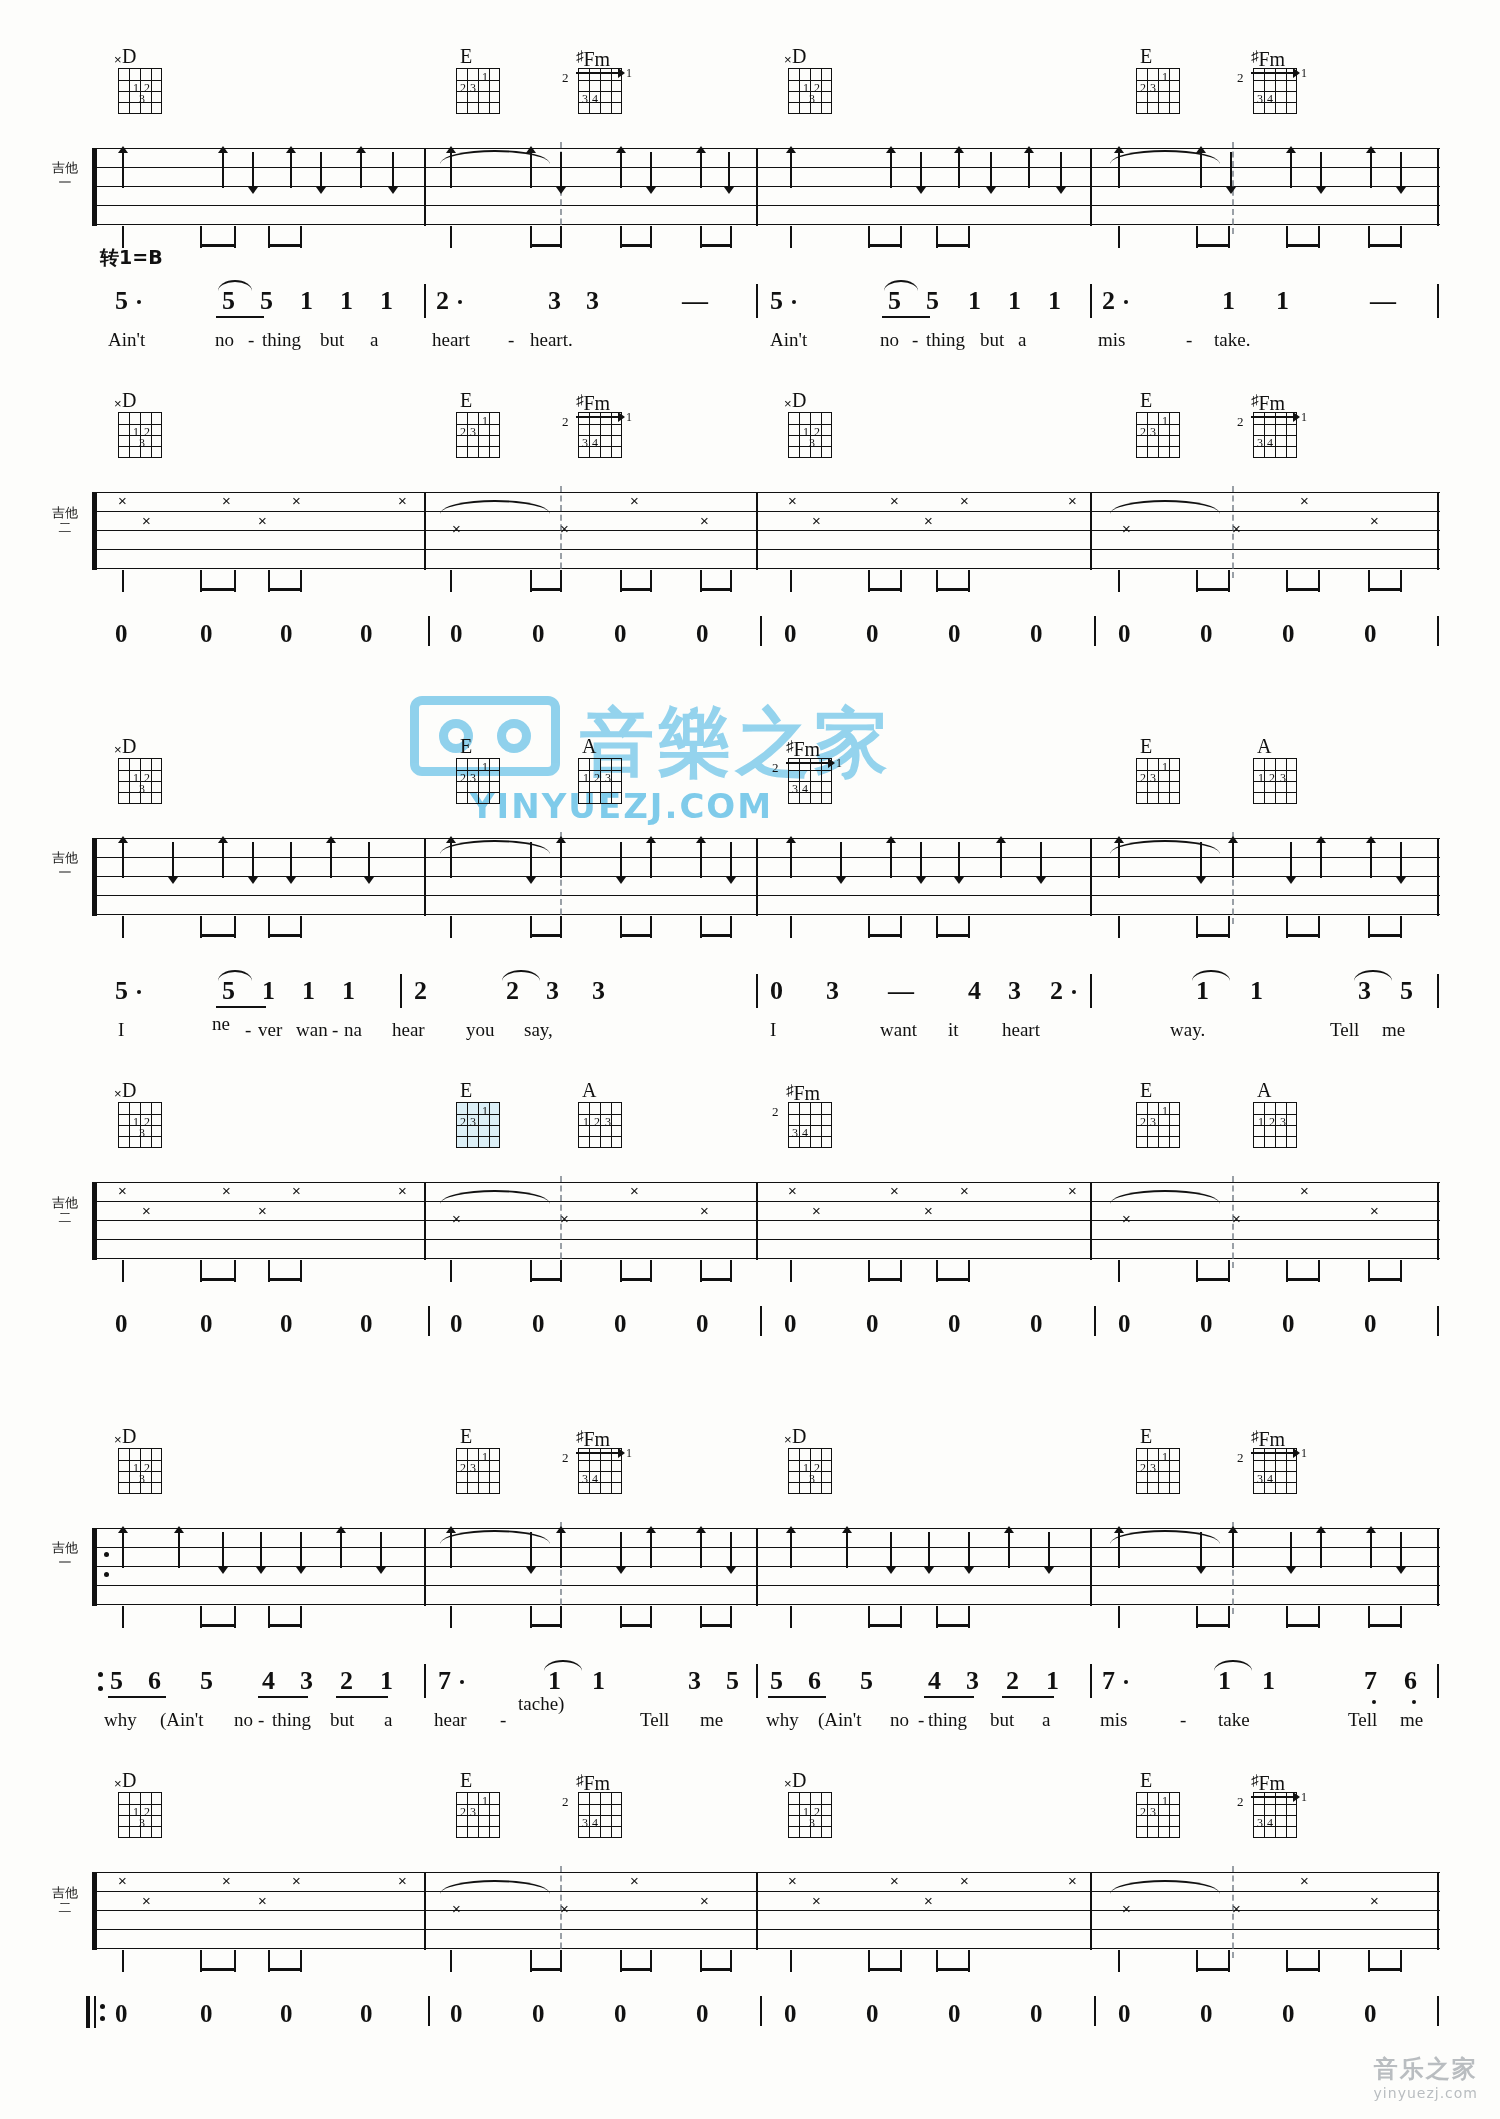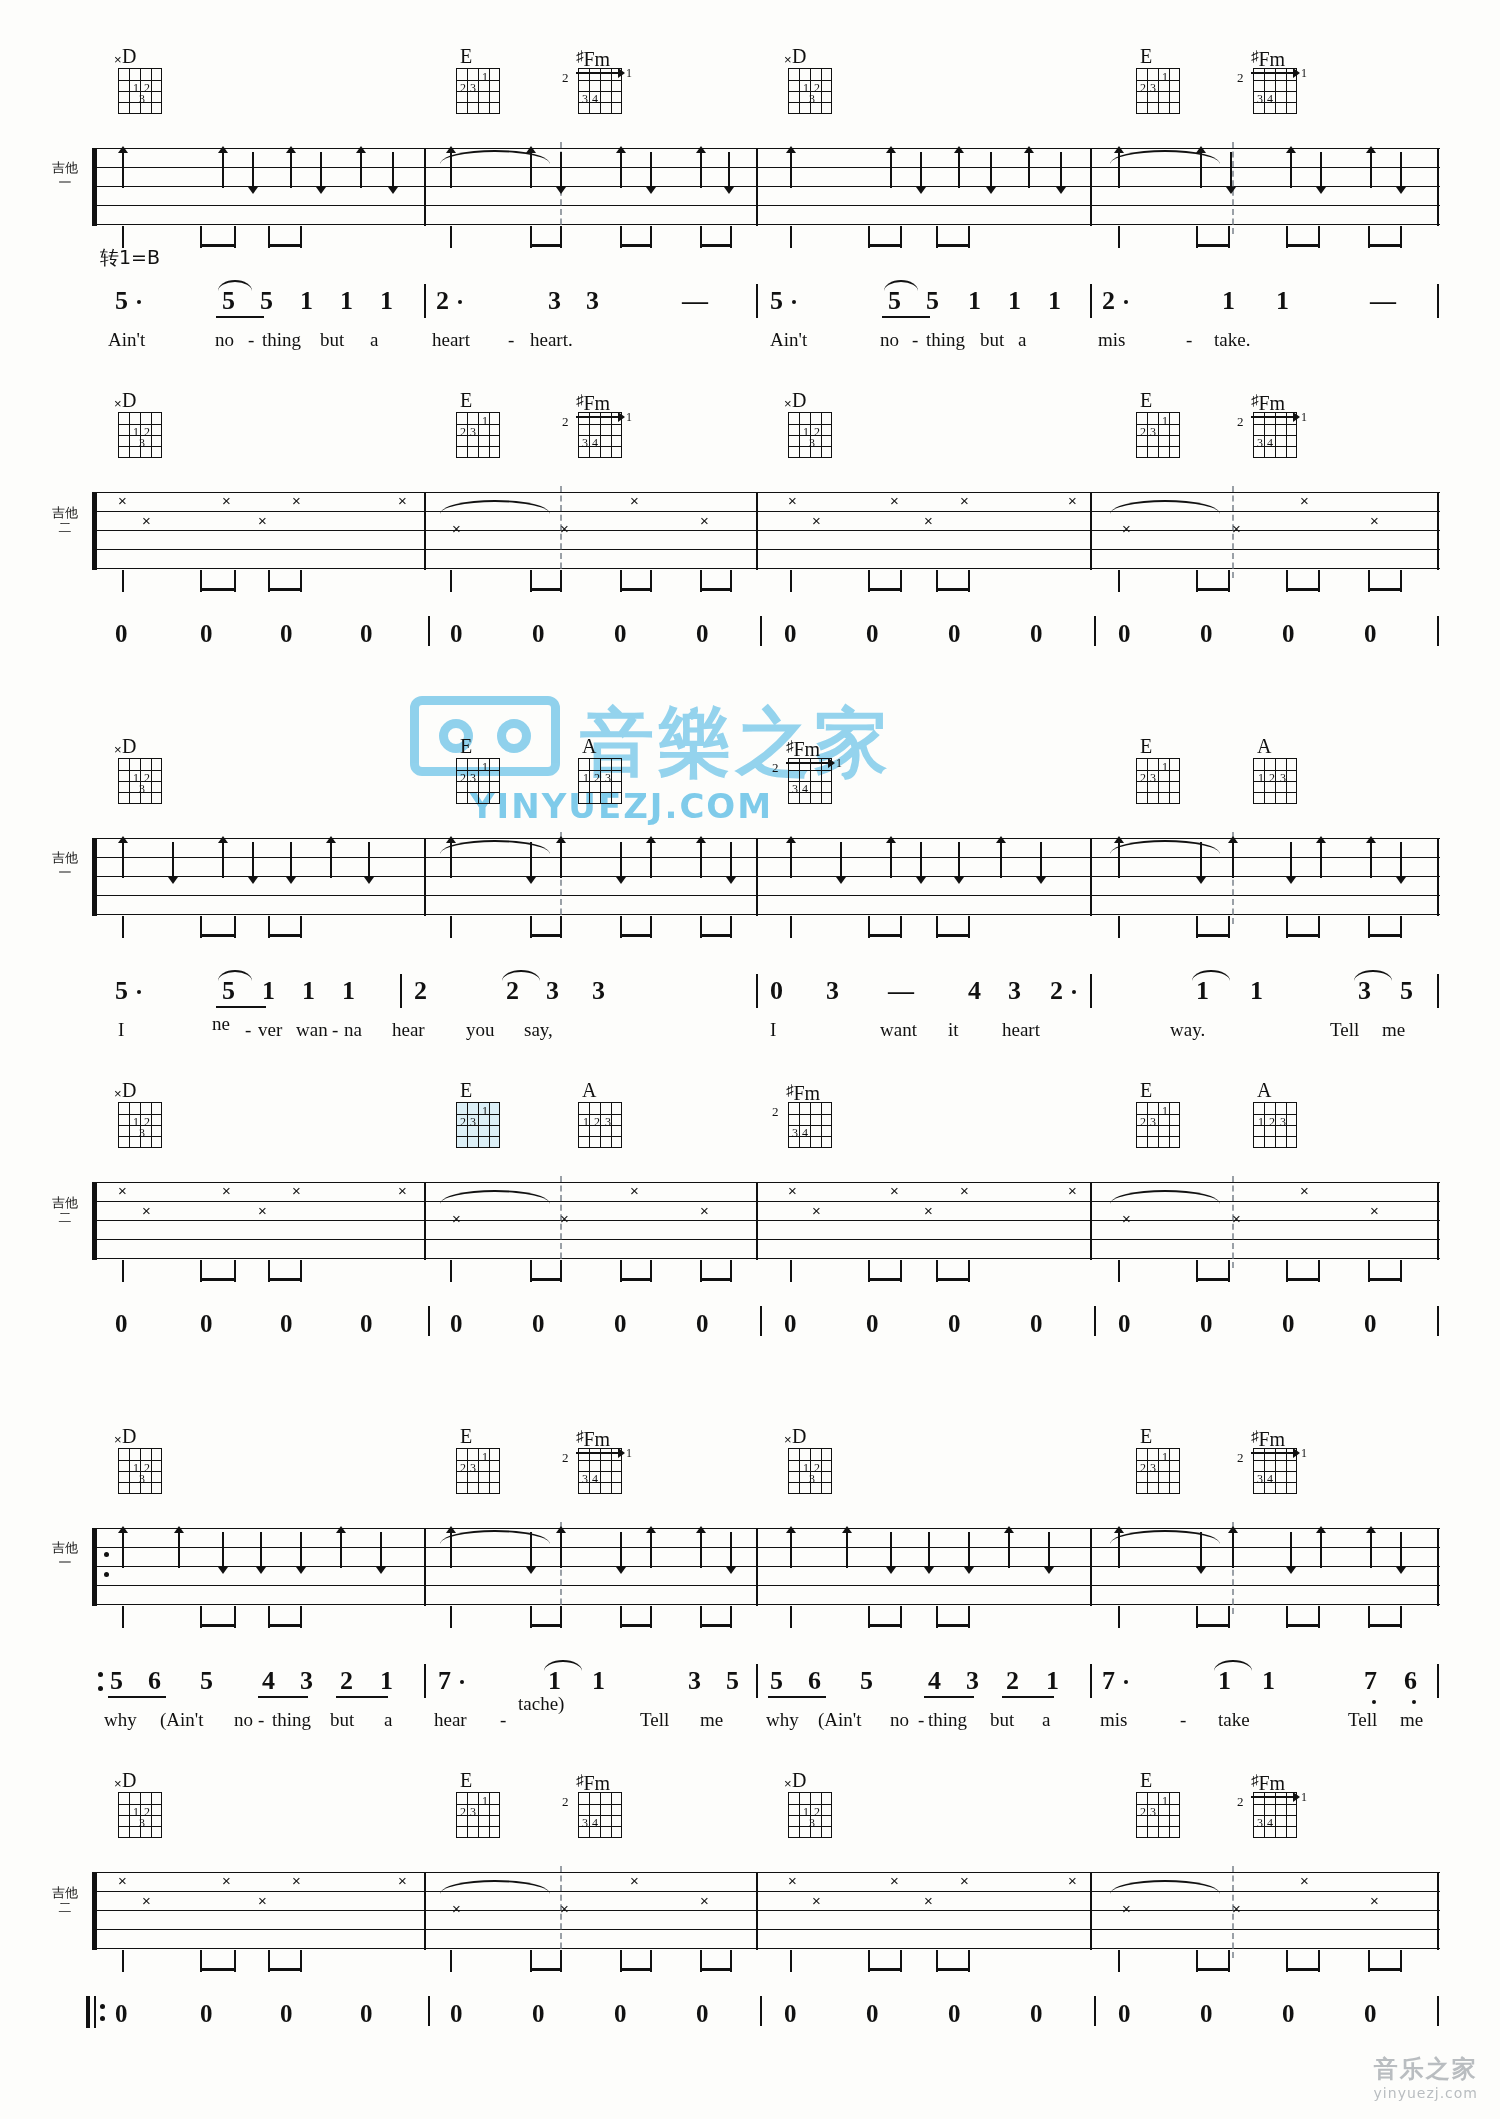--- a/index.html
+++ b/index.html
@@ -99,21 +99,21 @@
     font-weight:bold;font-size:26px;line-height:26px;
   }
   .lyr{
     position:absolute;
     font-family:"Liberation Serif", serif;
     font-size:19px;line-height:20px;white-space:nowrap;
   }
   .tempo{
     position:absolute;
     font-family:"DejaVu Sans", sans-serif;
-    font-weight:normal;font-size:19px;
+    font-weight:bold;font-size:19px;
   }
   .zero{
     position:absolute;font-family:"Liberation Serif",serif;
     font-size:25px;font-weight:bold;
   }
   .zbar{position:absolute;width:2px;height:30px;background:#111;}
   .repeat-dots{position:absolute;}
   .repeat-dots i{
     position:absolute;display:block;width:5px;height:5px;border-radius:50%;background:#111;left:0;
   }

